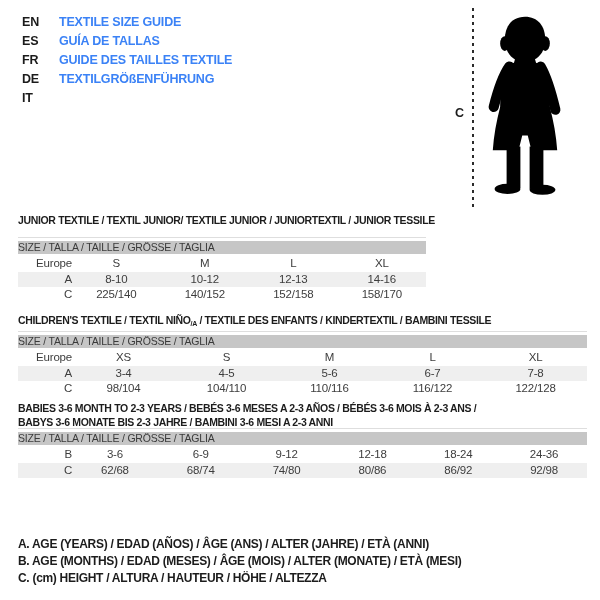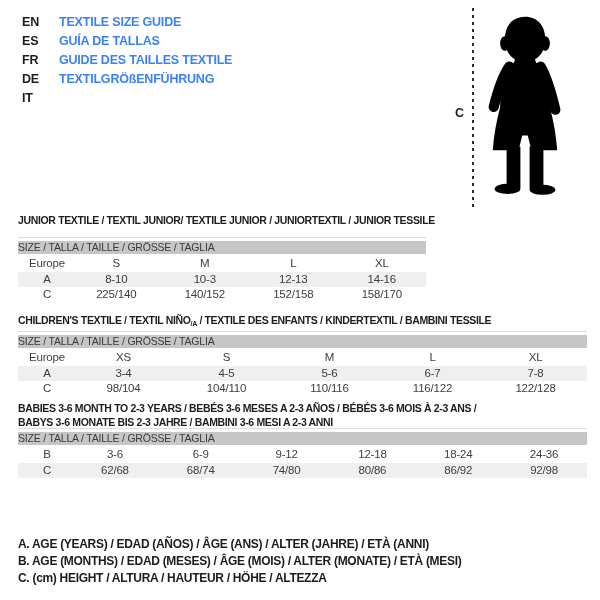--- a/index.html
+++ b/index.html
@@ -32,21 +32,21 @@
   .size-table { position:absolute; left:18px; border-top:1px solid #dedede; padding-top:3px; }
   .size-table.w1 { width:408px; }
   .size-table.w2 { width:569px; }
   .size-bar {
     height:13px; line-height:13px; background:#c6c6c6; color:#3a3a3a;
     font-weight:normal; font-size:10.5px; letter-spacing:-0.2px;
     margin-bottom:2px; white-space:nowrap;
   }
   .trow { display:flex; height:15.5px; line-height:15.5px; font-size:11.5px; color:#3d3d3d; letter-spacing:-0.2px; }
   .trow.shaded { background:#efefef; }
-  .tlabel { width:54px; padding-left:4px; text-align:center; }
+  .tlabel { width:54px; padding-left:4px; text-align:right; }
   .tcell { flex:1; text-align:center; }
 
   
   .footnotes { position:absolute; left:18px; top:536px; }
   .footnote { font-weight:bold; font-size:12px; letter-spacing:-0.3px; color:#1c1c1c; height:17px; line-height:17px; white-space:nowrap; }
 </style>
 </head>
 <body>
 
 <div id="canvas">
@@ -107,21 +107,21 @@
   <div class="trow">
         <span class="tlabel">Europe</span>
         <span class="tcell">S</span>
         <span class="tcell">M</span>
         <span class="tcell">L</span>
         <span class="tcell">XL</span>
       </div>
       <div class="trow shaded">
         <span class="tlabel">A</span>
         <span class="tcell">8-10</span>
-        <span class="tcell">10-3</span>
+        <span class="tcell">10-12</span>
         <span class="tcell">12-13</span>
         <span class="tcell">14-16</span>
       </div>
       <div class="trow">
         <span class="tlabel">C</span>
         <span class="tcell">225/140</span>
         <span class="tcell">140/152</span>
         <span class="tcell">152/158</span>
         <span class="tcell">158/170</span>
       </div>

